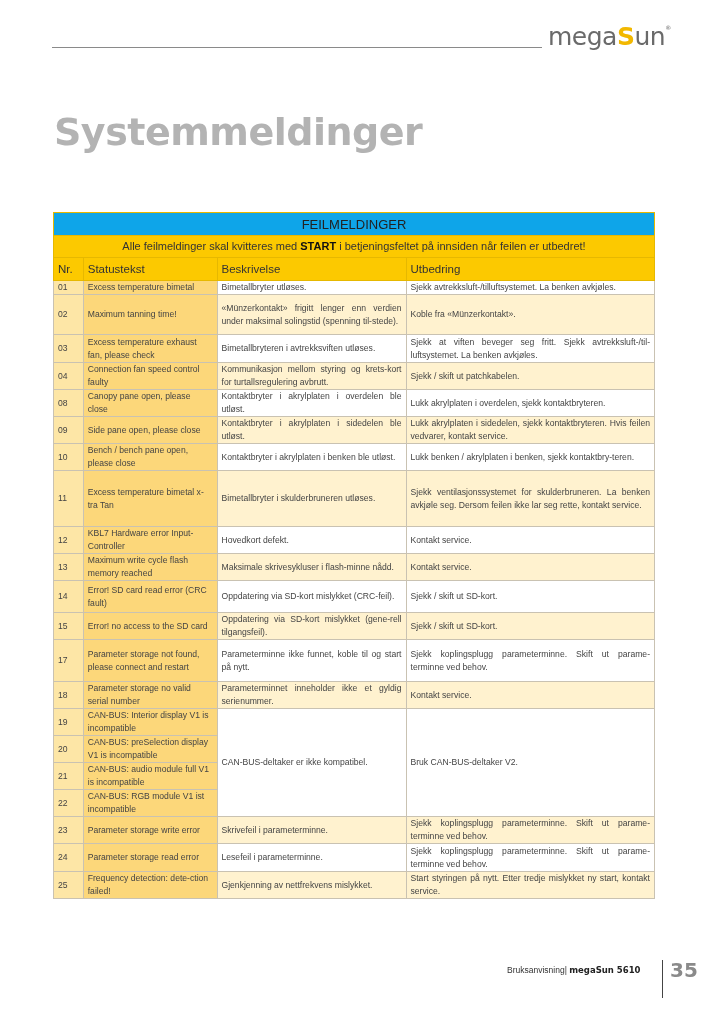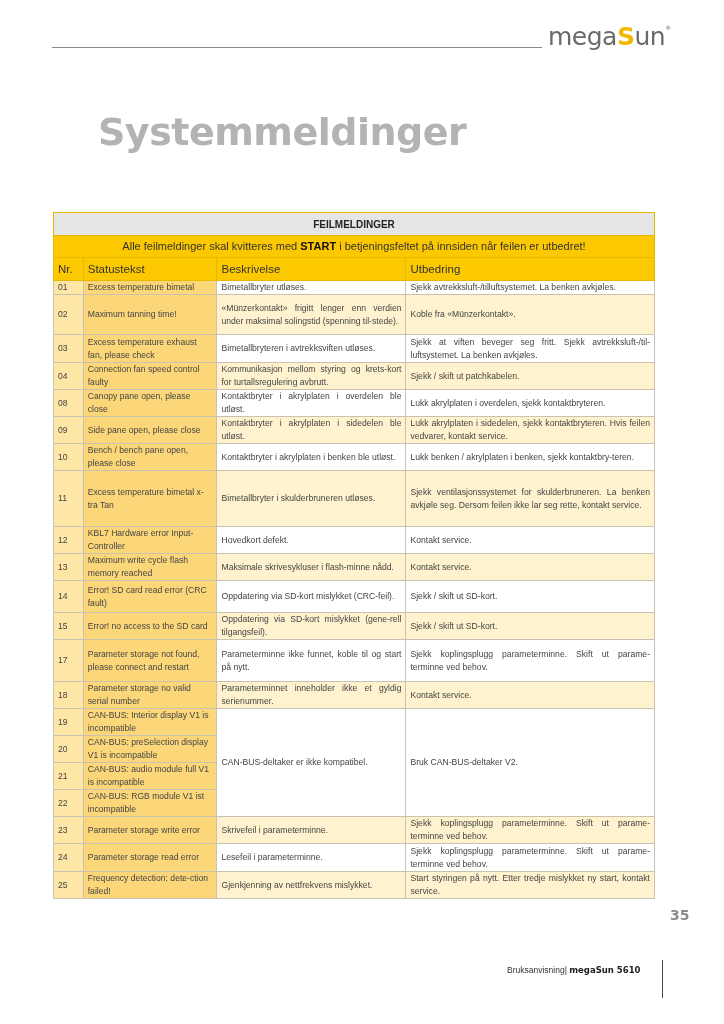--- a/index.html
+++ b/index.html
@@ -4,42 +4,42 @@
 <style>
   html, body { margin: 0; padding: 0; }
   body {
     width: 724px; height: 1024px; background: #ffffff; position: relative; overflow: hidden;
     font-family: "Liberation Sans", sans-serif; color: #333;
   }
   .header-rule { position: absolute; left: 52px; top: 47px; width: 490px; height: 1px; background: #8a8a8a; }
   .logo { position: absolute; left: 548px; top: 22px; font-family: "DejaVu Sans", sans-serif; font-size: 25px; color: #6a6a6a; letter-spacing: -0.5px; }
   .logo .s { color: #f2b800; font-weight: bold; }
   .logo .reg { font-size: 6px; vertical-align: top; position: relative; top: 2px; }
-  .page-title { position: absolute; left: 54px; top: 110px; font-family: "DejaVu Sans", sans-serif; font-weight: bold; font-size: 38px; color: #b3b3b3; letter-spacing: -0.5px; margin-left: 44px; }
+  .page-title { position: absolute; left: 54px; top: 110px; font-family: "DejaVu Sans", sans-serif; font-weight: bold; font-size: 38px; color: #b3b3b3; letter-spacing: -0.5px; }
 
   table.err { position: absolute; left: 53px; top: 212px; width: 602px; border-collapse: collapse; table-layout: fixed; font-size: 8.6px; line-height: 13px; }
   table.err td, table.err th { border: 1px solid #c9c2b2; padding: 0 4px; vertical-align: middle; color: #444; }
   .c-nr { width: 28px; }
   .c-st { width: 126px; }
   .c-de { width: 178px; }
   .c-fx { width: 234px; }
-  tr.title th { background: #e5e5e5; height: 22px; font-size: 10px; font-weight: bold; color: #222; border-color: #e6b800; }
+  tr.title th { background: #0ea5e9; height: 22px; font-size: 13px; font-weight: normal; color: #222; border-color: #e6b800; }
   tr.sub th { background: #fcc900; height: 21px; font-size: 11px; font-weight: normal; color: #333; border-color: #e6b800; }
   tr.sub th b { color: #111; }
   tr.head th { background: #fcc900; height: 22px; font-size: 11.5px; font-weight: normal; text-align: left; color: #333; border-color: #e6b800; }
   td.nr { background: #fde6a6; }
   td.st { background: #fcd77a; }
   td.wh { background: #ffffff; }
   td.lt { background: #fff2cf; }
   td.j { text-align: justify; }
 
   .footer-text { position: absolute; left: 507px; top: 965px; font-size: 8.5px; color: #333; }
   .footer-text b { font-family: "DejaVu Sans", sans-serif; font-weight: bold; color: #222; }
   .footer-rule { position: absolute; left: 662px; top: 960px; width: 1px; height: 38px; background: #444; }
-  .page-num { position: absolute; left: 670px; top: 907px; font-family: "DejaVu Sans", sans-serif; font-size: 14px; font-weight: bold; color: #8a8a8a; }
+  .page-num { position: absolute; left: 670px; top: 958px; font-family: "DejaVu Sans", sans-serif; font-size: 20px; font-weight: bold; color: #8a8a8a; }
 </style>
 </head>
 <body>
 
 <div class="header-rule"></div>
 <div class="logo"><span>mega</span><span class="s">S</span><span>un</span><span class="reg">®</span></div>
 
 <div class="page-title">Systemmeldinger</div>
 
 <table class="err">

